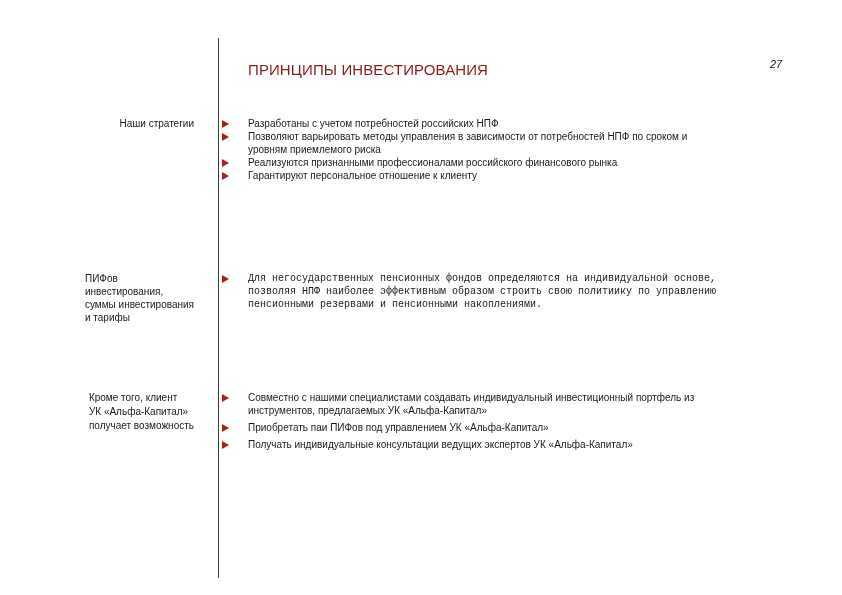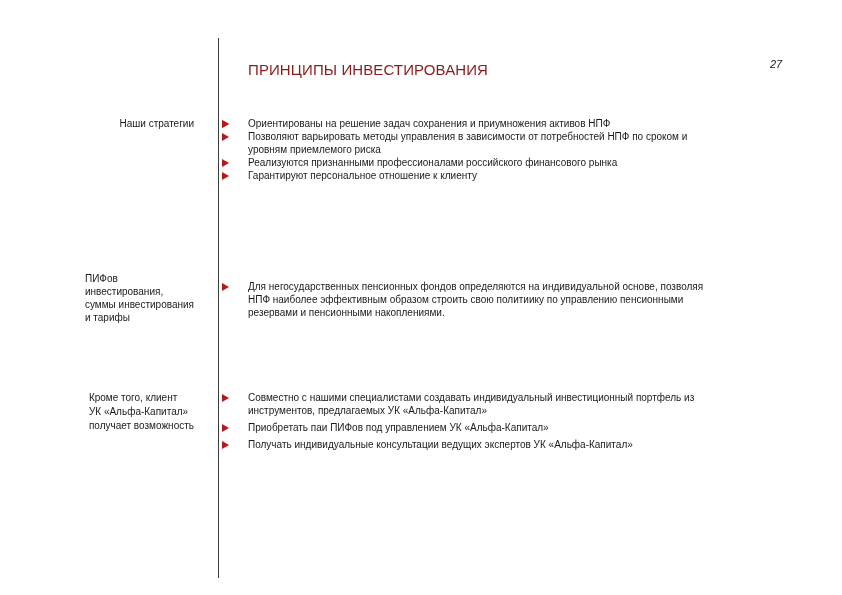--- a/index.html
+++ b/index.html
@@ -66,41 +66,40 @@
       position: absolute;
       left: 0;
       top: 3px;
       width: 0;
       height: 0;
       border-top: 4px solid transparent;
       border-bottom: 4px solid transparent;
       border-left: 7px solid #b01c1c;
     }
     .b1 { top: 117px; }
-    .b2 { top: 280px; }
+    .b2 { top: 272px; font-family: Liberation Mono, monospace; }
     .b3 { top: 391px; }
     .b3 li { margin-bottom: 4px; }
     .l1 { top: 117px; }
     .l2 { top: 272px; }
     .l3 { top: 391px; }
   </style>
 </head>
 <body>
 
 <div class="divider"></div>
 
 <div class="page-title">ПРИНЦИПЫ ИНВЕСТИРОВАНИЯ</div>
 <div class="page-number">27</div>
 
 <div class="section-label l1">
   <div>Наши стратегии</div>
 </div>
 <ul class="bullets b1">
-  <li><span class="arrow"></span></li>
-  <li><span class="arrow"></span><span>Ориентированы на решение задач сохранения и приумножения активов НПФ</span></li>
+  <li><span class="arrow"></span><span>Разработаны с учетом потребностей российских НПФ</span></li>
   <li style="padding-right:0;width:460px;"><span class="arrow"></span><span>Позволяют варьировать методы управления в зависимости от потребностей НПФ по сроком и уровням приемлемого риска</span></li>
   <li><span class="arrow"></span><span>Реализуются признанными профессионалами российского финансового рынка</span></li>
   <li><span class="arrow"></span><span>Гарантируют персональное отношение к клиенту</span></li>
 </ul>
 
 <div class="section-label l2">
   <div>ПИФов</div>
   <div>инвестирования,</div>
   <div>суммы инвестирования</div>
   <div>и тарифы</div>

